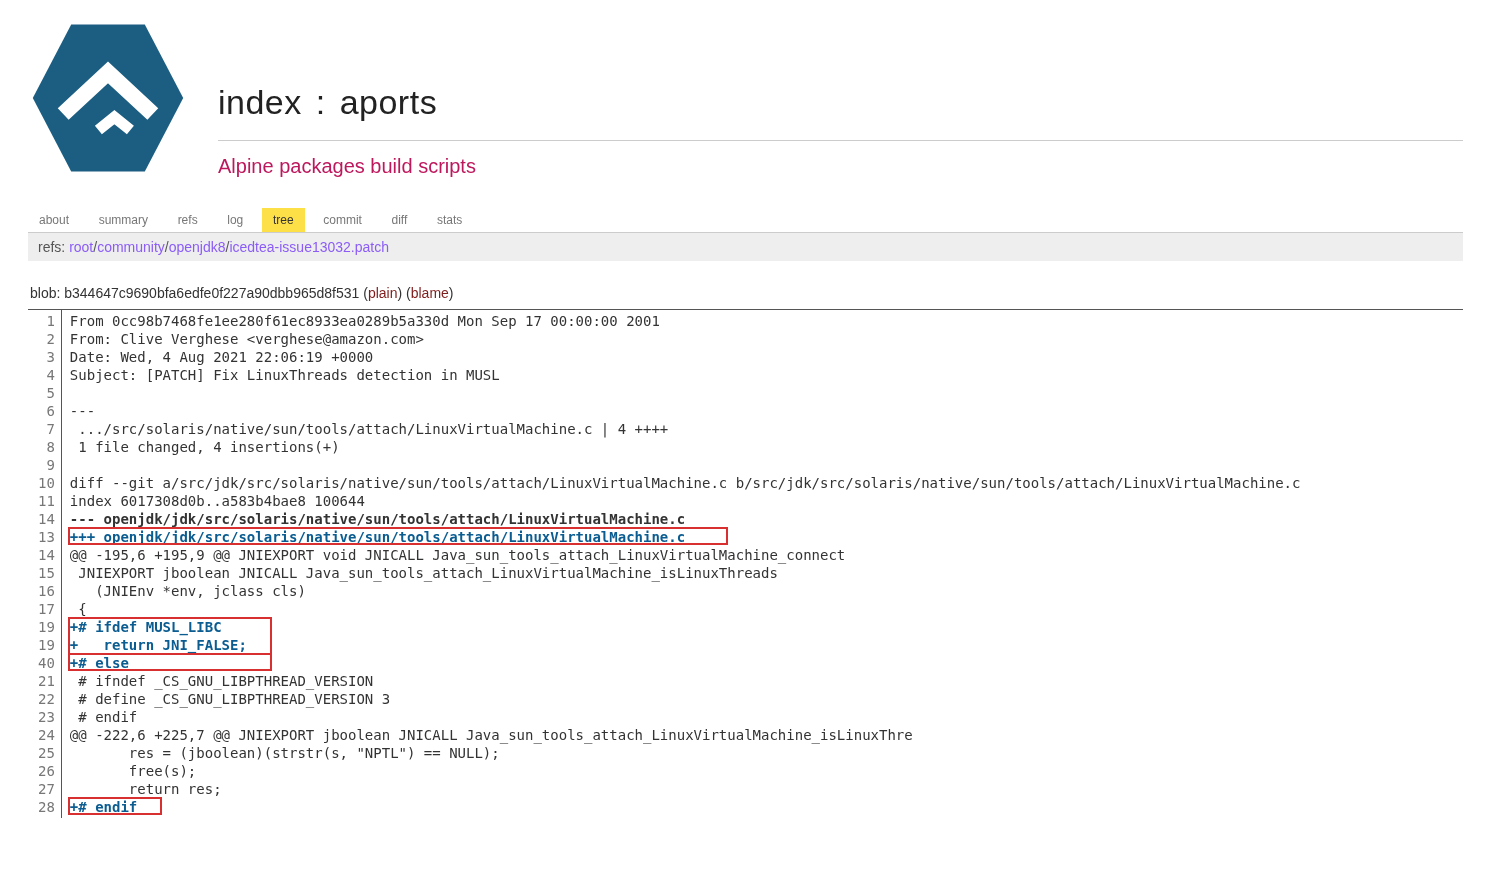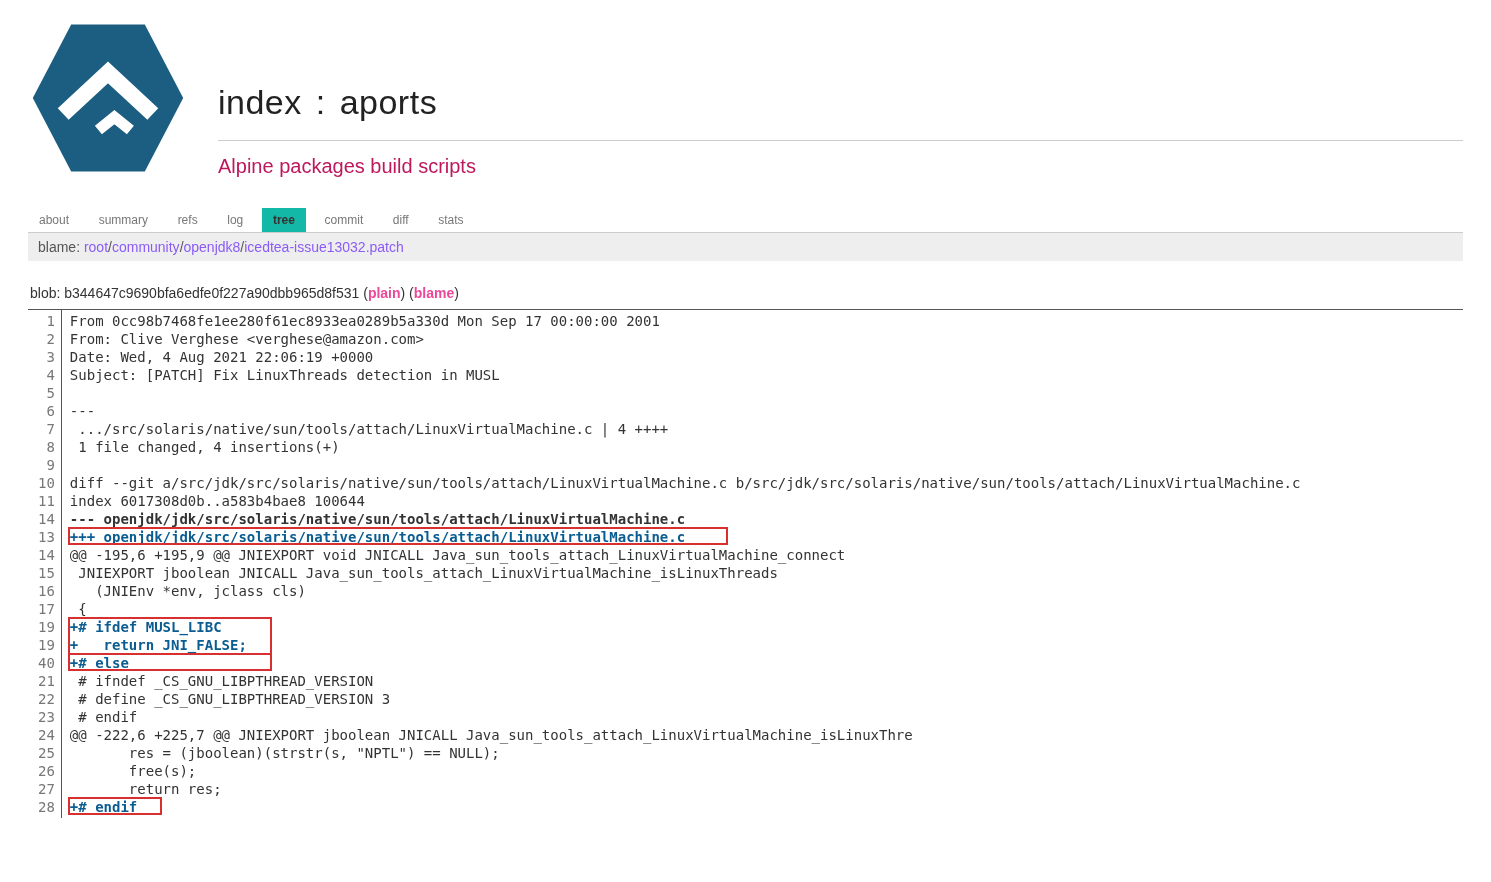--- a/index.html
+++ b/index.html
@@ -51,39 +51,38 @@
   }
   .tabs a {
     display: inline-block;
     padding: 5px 11px 5px 11px;
     color: #777;
     text-decoration: none;
     font-size: 12px;
     margin-right: 4px;
   }
   .tabs a.active {
-    background: #14b8a6;
+    background: #fde047;
     color: #333;
-    font-weight: bold;
   }
   .pathbar {
     background: #eee;
     padding: 6px 10px;
     margin-top: 0;
     font-size: 14px;
   }
   .pathbar .label { color: #555; }
   .pathbar a { color: #8b5cf6; text-decoration: none; }
   .pathbar .slash { color: #555; }
   .blob-header {
     margin: 24px 2px 8px 2px;
     font-size: 14px;
     color: #333;
   }
-  .blob-header a { color: #ec4899; text-decoration: none; font-weight: bold; }
+  .blob-header a { color: #7f1d1d; text-decoration: none; }
   .blob-header .paren { color: #333; }
   .code-area {
     display: flex;
     border-top: 1px solid #555;
     font-family: "DejaVu Sans Mono", "Liberation Mono", Consolas, monospace;
     font-size: 14px;
     line-height: 18px;
     align-items: flex-start;
   }
   .gutter {
@@ -150,21 +149,21 @@
     <a>summary</a>
     <a>refs</a>
     <a>log</a>
     <a class="active">tree</a>
     <a>commit</a>
     <a>diff</a>
     <a>stats</a>
   </div>
 
   <div class="pathbar">
-    <span class="label">blame: </span><a>root</a><span class="slash">/</span><a>community</a><span class="slash">/</span><a>openjdk8</a><span class="slash">/</span><a>icedtea-issue13032.patch</a>
+    <span class="label">refs: </span><a>root</a><span class="slash">/</span><a>community</a><span class="slash">/</span><a>openjdk8</a><span class="slash">/</span><a>icedtea-issue13032.patch</a>
   </div>
 
   <div class="blob-header">
     <span>blob: </span><span>b344647c9690bfa6edfe0f227a90dbb965d8f531</span>
     <span class="paren"> (</span><a>plain</a><span class="paren">) (</span><a>blame</a><span class="paren">)</span>
   </div>
 
   <div class="code-area">
     <div class="gutter" id="gutter">
         <div>1</div>

